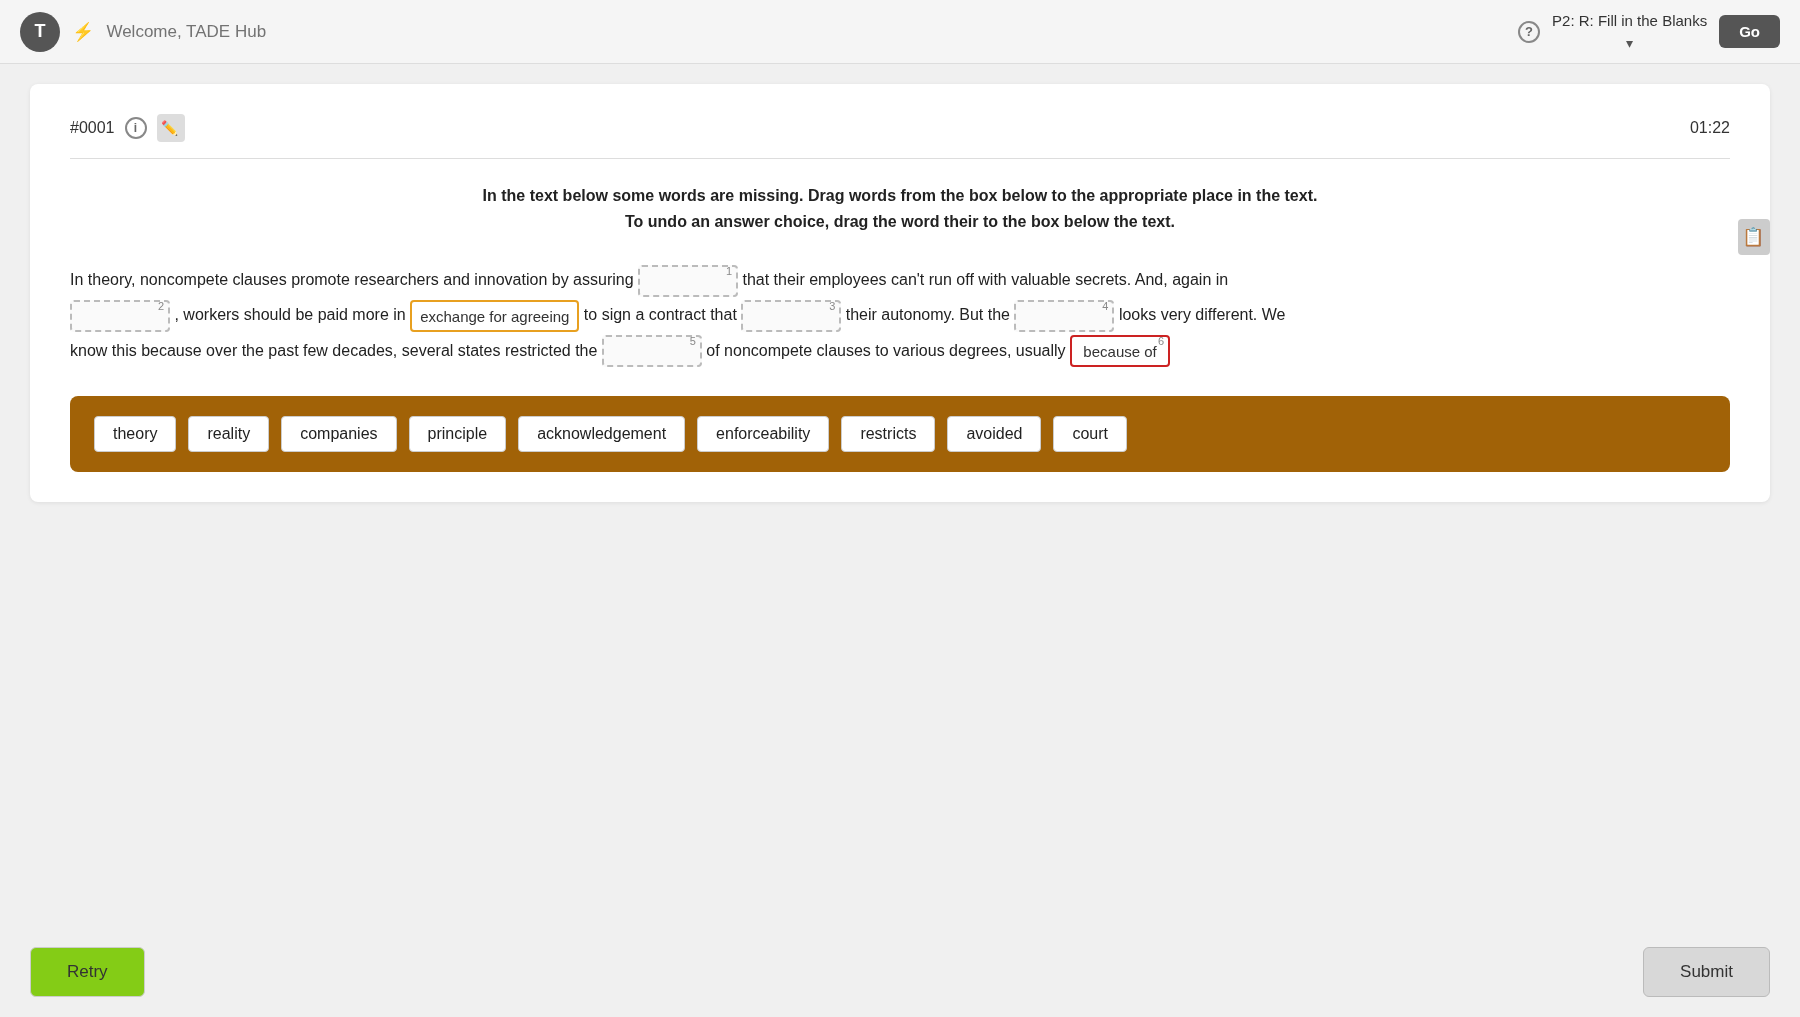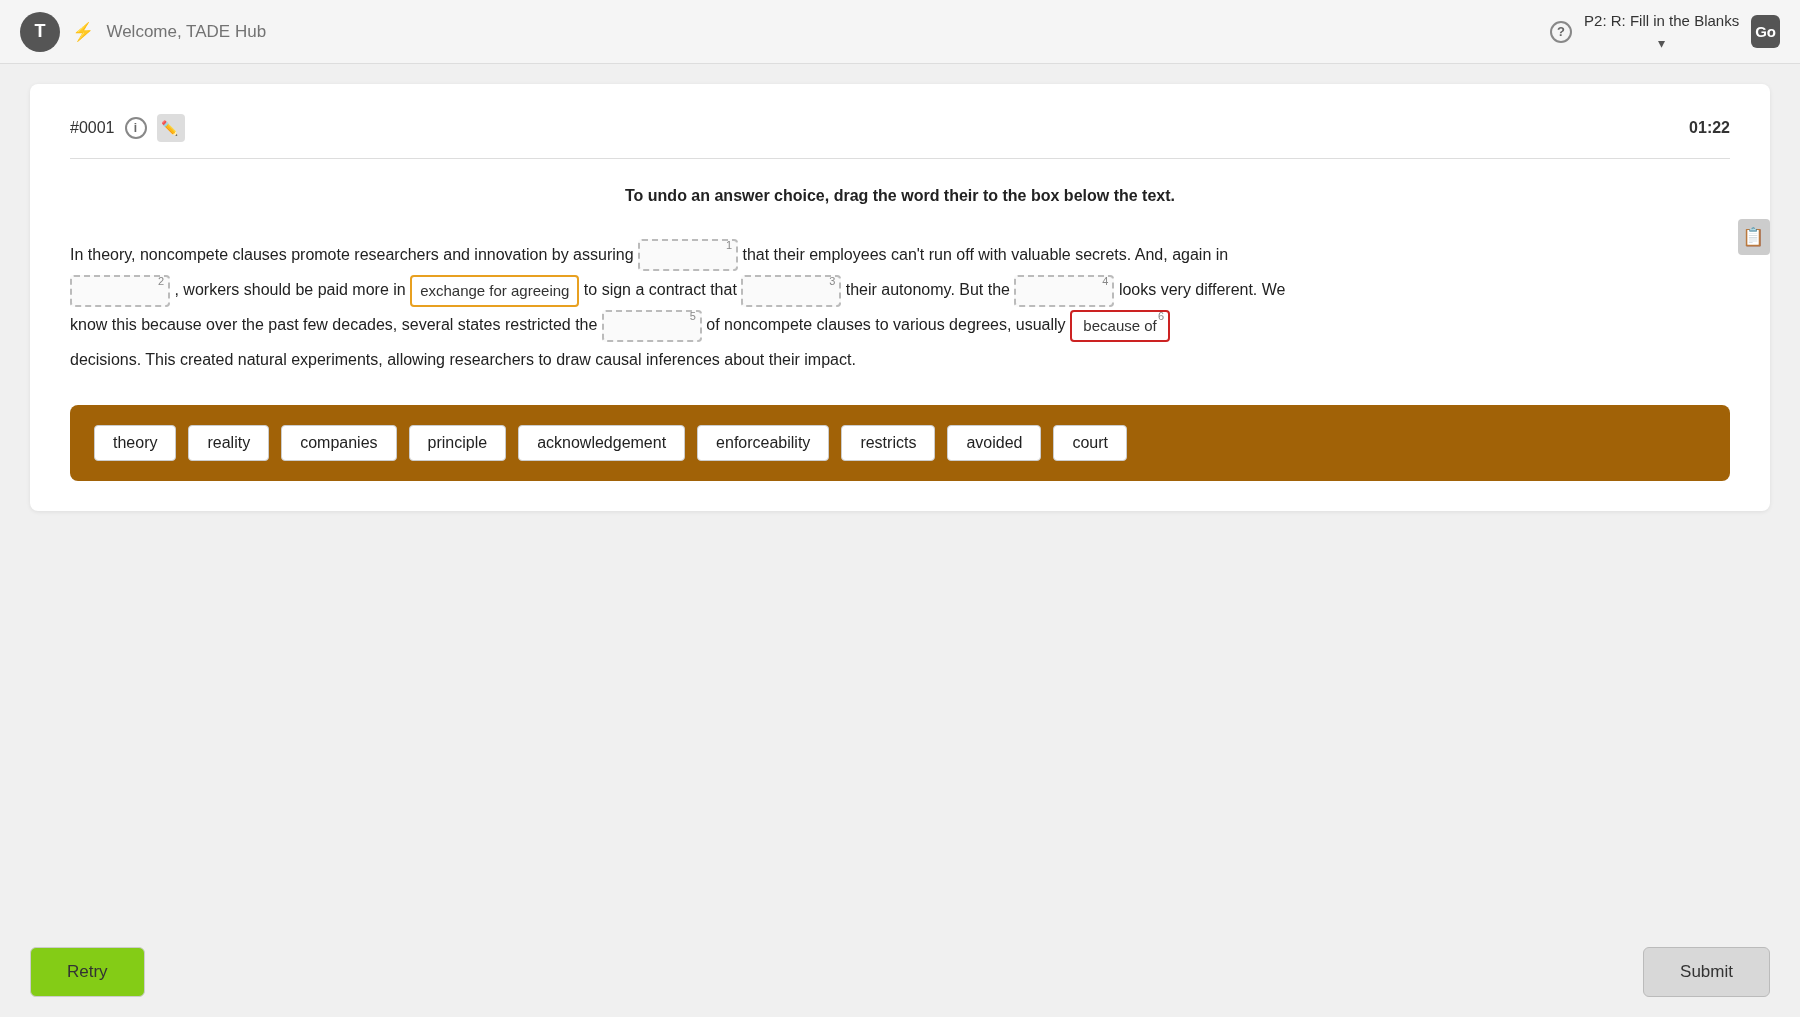--- a/index.html
+++ b/index.html
@@ -75,21 +75,21 @@
     }
     .chevron-down {
       color: #555;
       font-size: 14px;
     }
     .go-button {
       background: #555;
       color: white;
       border: none;
       border-radius: 6px;
-      padding: 8px 4px;
+      padding: 8px 20px;
       font-size: 15px;
       font-weight: 600;
       cursor: pointer;
     }
 
     
     .main {
       flex: 1;
       background: #f0f0f0;
       padding: 20px 30px;
@@ -141,21 +141,21 @@
       background: #ddd;
       display: flex;
       align-items: center;
       justify-content: center;
       font-size: 14px;
       color: #555;
       cursor: pointer;
     }
     .timer {
       font-size: 16px;
-      font-weight: 700;
+      font-weight: 400;
       color: #333;
     }
 
     .card-divider {
       border: none;
       border-top: 1px solid #ddd;
       margin-bottom: 24px;
     }
 
     
@@ -312,20 +312,21 @@
         <span class="question-number">#0001</span>
         <div class="info-icon">i</div>
         <div class="edit-icon">✏️</div>
       </div>
       <span class="timer">01:22</span>
     </div>
 
     <hr class="card-divider">
 
     <div class="instructions">
+      <div>In the text below some words are missing. Drag words from the box below to the appropriate place in the text.</div>
       <div>To undo an answer choice, drag the word their to the box below the text.</div>
     </div>
 
     <div class="passage">
       
       <span>In theory, noncompete clauses promote researchers and innovation by assuring</span>
       <span class="blank">
         <span class="blank-number">1</span>
       </span>
       <span>that their employees can't run off with valuable secrets. And, again in</span>
@@ -356,21 +357,20 @@
         <span class="blank-number">5</span>
       </span>
       <span> of noncompete clauses to various degrees, usually </span>
       <span class="blank blank-red">
         <span>because of</span>
         <span class="blank-number">6</span>
       </span>
 
       
       <br>
-      <span>decisions. This created natural experiments, allowing researchers to draw causal inferences about their impact.</span>
     </div>
 
     <div class="word-bank">
     <div class="word-chip">theory</div>
         <div class="word-chip">reality</div>
         <div class="word-chip">companies</div>
         <div class="word-chip">principle</div>
         <div class="word-chip">acknowledgement</div>
         <div class="word-chip">enforceability</div>
         <div class="word-chip">restricts</div>

